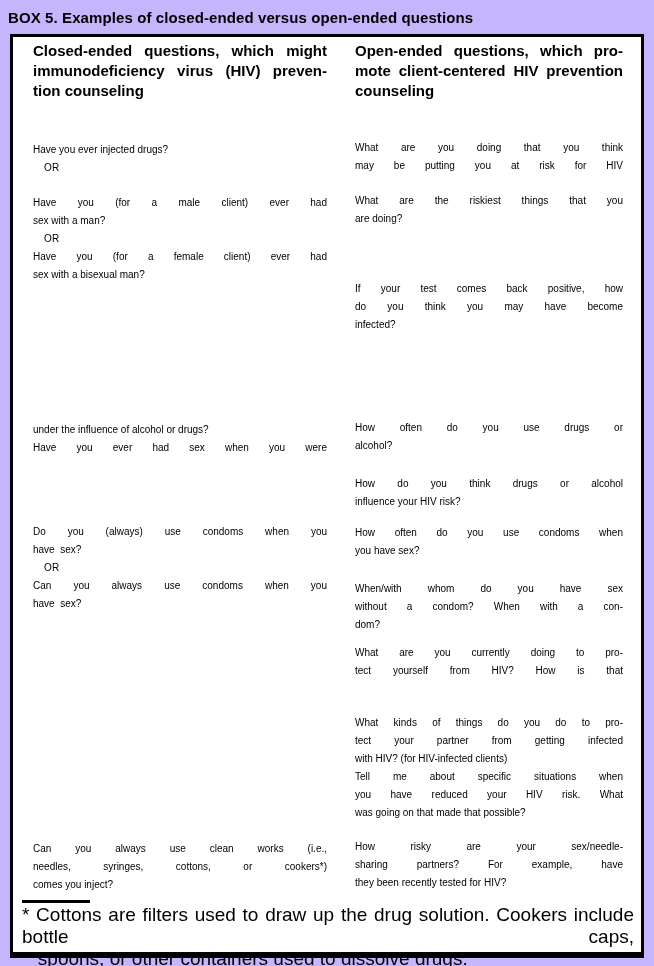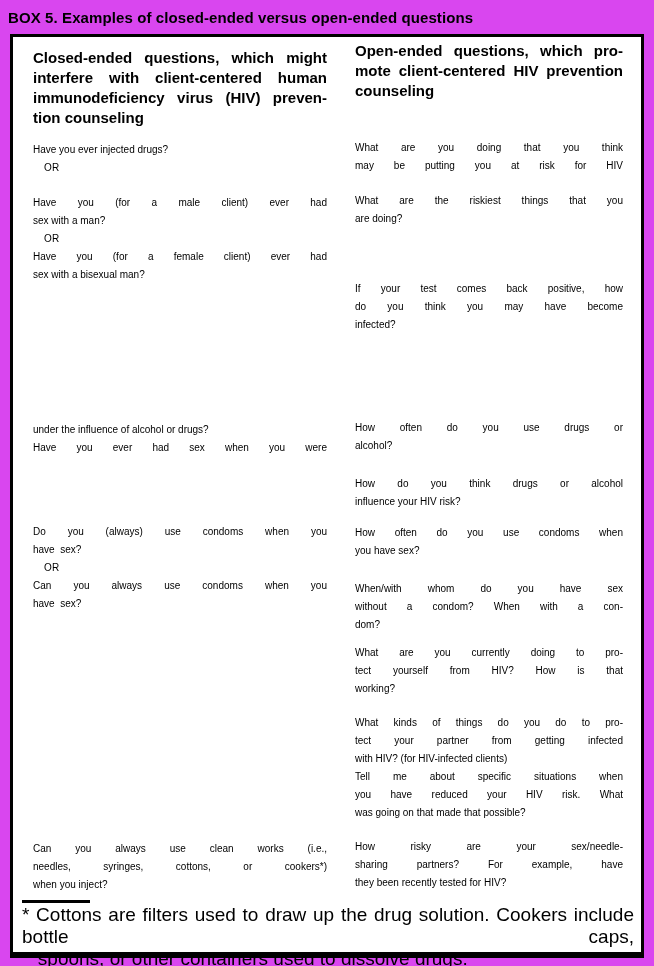--- a/index.html
+++ b/index.html
@@ -6,21 +6,21 @@
     margin: 0;
     padding: 0;
     background: #ffffff;
     font-family: "Liberation Sans", sans-serif;
     color: #000000;
   }
   .page {
     position: relative;
     width: 654px;
     height: 966px;
-    background: #d946ef;
+    background: #c4b5fd;
     overflow: hidden;
   }
   .title {
     position: absolute;
     top: 9px;
     left: 8px;
     width: 640px;
     font-size: 15px;
     line-height: 18px;
     font-weight: bold;
@@ -66,23 +66,22 @@
 </style>
 </head>
 <body>
 
 <div class="page">
 
   <div class="title">BOX 5. Examples of closed-ended versus open-ended questions</div>
 
   <div class="box">
 
-    <div class="blk hdr lcol" style="top:11px">
+    <div class="blk hdr lcol" style="top:4px">
         <div class="line jst">Closed-ended questions, which might</div>
-        <div class="line jst">interfere with client-centered human</div>
         <div class="line jst">immunodeficiency virus (HIV) preven-</div>
         <div class="line">tion counseling</div>
       </div>
 
     <div class="blk hdr rcol" style="top:4px">
         <div class="line jst">Open-ended questions, which pro-</div>
         <div class="line jst">mote client-centered HIV prevention</div>
         <div class="line">counseling</div>
       </div>
 
@@ -108,21 +107,21 @@
         <div class="line jst">Do you (always) use condoms when you</div>
         <div class="line">have&nbsp; sex?</div>
         <div class="line">&nbsp;&nbsp;&nbsp;&nbsp;OR</div>
         <div class="line jst">Can you always use condoms when you</div>
         <div class="line">have&nbsp; sex?</div>
       </div>
 
     <div class="blk lcol" style="top:803px">
         <div class="line jst">Can you always use clean works (i.e.,</div>
         <div class="line jst">needles, syringes, cottons, or cookers*)</div>
-        <div class="line">when you inject?</div>
+        <div class="line">comes you inject?</div>
       </div>
 
     <div class="blk rcol" style="top:102px">
         <div class="line jst">What are you doing that you think</div>
         <div class="line jst">may be putting you at risk for HIV</div>
       </div>
 
     <div class="blk rcol" style="top:155px">
         <div class="line jst">What are the riskiest things that you</div>
         <div class="line">are doing?</div>
@@ -152,21 +151,20 @@
 
     <div class="blk rcol" style="top:543px">
         <div class="line jst">When/with whom do you have sex</div>
         <div class="line jst">without a condom? When with a con-</div>
         <div class="line">dom?</div>
       </div>
 
     <div class="blk rcol" style="top:607px">
         <div class="line jst">What are you currently doing to pro-</div>
         <div class="line jst">tect yourself from HIV? How is that</div>
-        <div class="line">working?</div>
       </div>
 
     <div class="blk rcol" style="top:677px">
         <div class="line jst">What kinds of things do you do to pro-</div>
         <div class="line jst">tect your partner from getting infected</div>
         <div class="line">with HIV? (for HIV-infected clients)</div>
         <div class="line jst">Tell me about specific situations when</div>
         <div class="line jst">you have reduced your HIV risk. What</div>
         <div class="line">was going on that made that possible?</div>
       </div>

